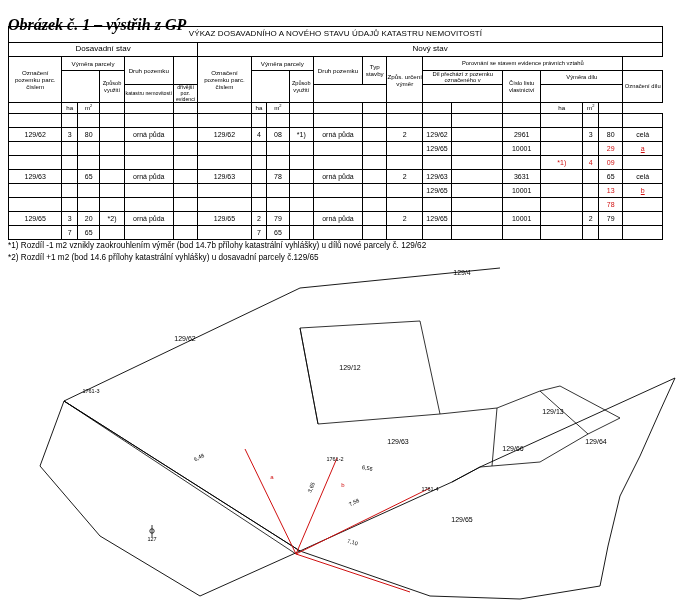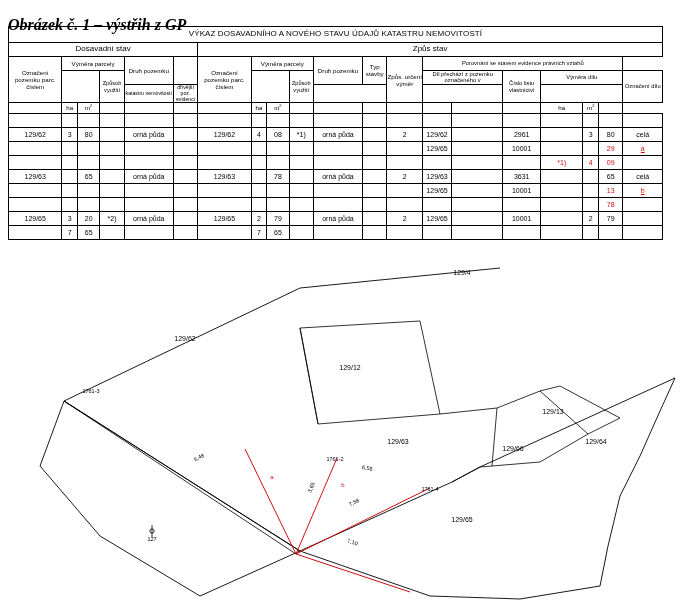--- a/index.html
+++ b/index.html
@@ -151,21 +151,21 @@
           <col style="width:35px">
       </colgroup>
 
       <tbody>
           <tr>
         <td class="ttl" colspan="20">VÝKAZ DOSAVADNÍHO A NOVÉHO STAVU ÚDAJŮ KATASTRU NEMOVITOSTÍ</td>
       </tr>
 
       <tr>
         <td class="grp" colspan="6">Dosavadní stav</td>
-        <td class="grp" colspan="14">Způs stav</td>
+        <td class="grp" colspan="14">Nový stav</td>
       </tr>
 
       <tr>
         <td class="hdr" rowspan="3">Označení pozemku parc. číslem</td>
         <td class="hdr" colspan="3">Výměra parcely</td>
         <td class="hdr" rowspan="2">Druh pozemku</td>
         <td class="hdr" rowspan="2"></td>
 
         <td class="hdr" rowspan="3">Označení pozemku parc. číslem</td>
         <td class="hdr" colspan="3">Výměra parcely</td>
@@ -417,20 +417,24 @@
             <td class="r"></td>
             <td class="r"></td>
             <td class="r dashed-l"></td>
             <td class="r dashed-l"></td>
             <td></td>
           </tr>
         </tbody>
     </table>
   </div>
 
+  <div class="notes">
+    <div>*1) Rozdíl -1 m2 vznikly zaokrouhlením výměr (bod 14.7b přílohy katastrální vyhlášky) u dílů nové parcely č. 129/62</div>
+    <div>*2) Rozdíl +1 m2 (bod 14.6 přílohy katastrální vyhlášky) u dosavadní parcely č.129/65</div>
+  </div>
 
   <div class="map">
     <svg width="680" height="337" viewBox="0 0 680 337">
 
       <g stroke="#000" fill="none" stroke-width="0.9">
         <path d="M 300 22 L 64 135 L 300 285 L 452 216 L 480 201 L 675 112"></path>
         <path d="M 300 22 L 500 2"></path>
         <path d="M 675 112 L 660 145 L 640 190 L 620 230 L 608 280 L 600 320"></path>
         <path d="M 64 135 L 40 200 L 100 270 L 200 330 L 300 285"></path>
         <path d="M 300 285 L 430 330 L 520 333 L 600 320"></path>

